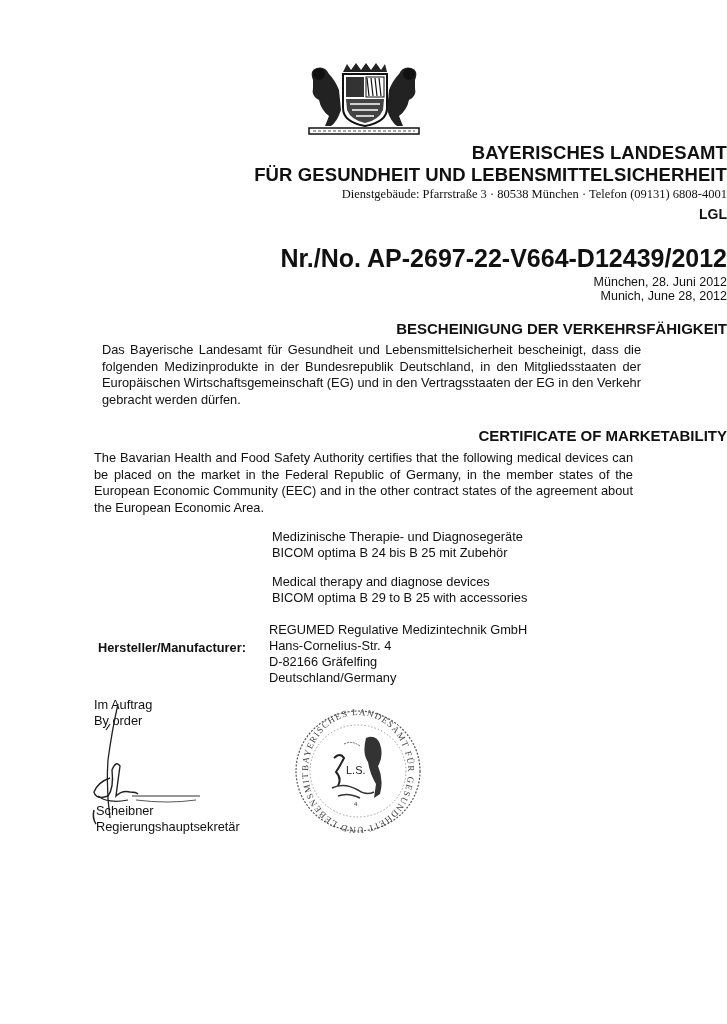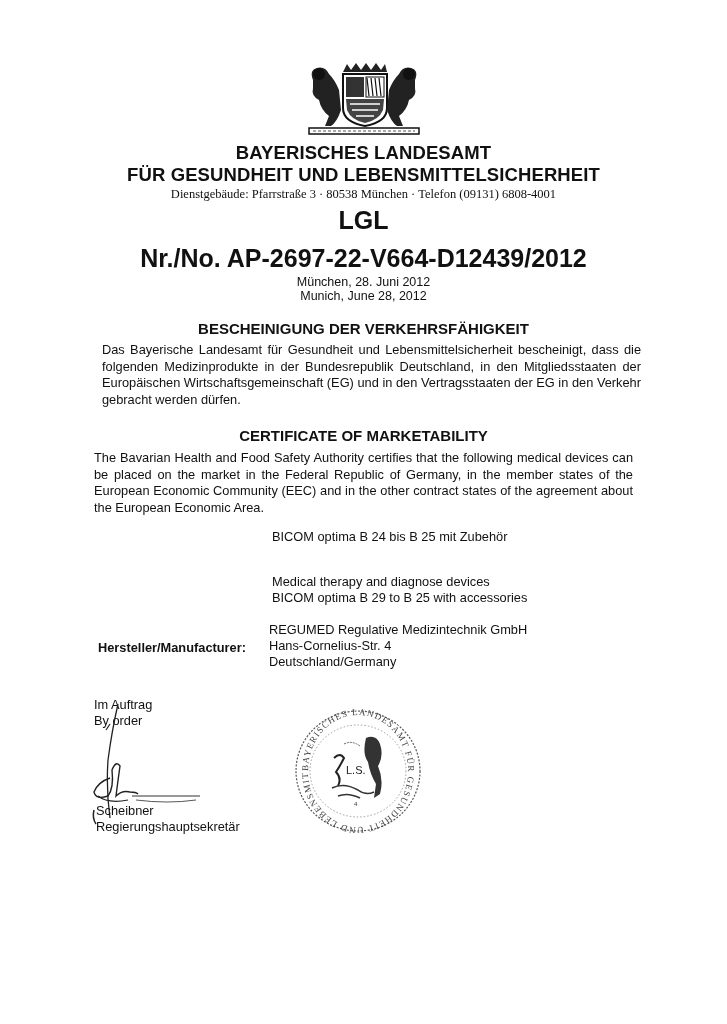--- a/index.html
+++ b/index.html
@@ -9,36 +9,36 @@
     }
     body {
       width: 727px;
       height: 1024px;
       position: relative;
       overflow: hidden;
       font-family: "Liberation Sans", sans-serif;
       color: #111111;
     }
     .abs { position: absolute; }
-    .center { left: 0; width: 727px; text-align: center; }
+    .center { left: 0; width: 727px; text-align: right; }
 
     .coat-of-arms {
       left: 303px; top: 60px; width: 122px; height: 76px;
     }
     .agency-line1 {
       top: 142px; font-size: 18.5px; font-weight: bold; letter-spacing: 0.1px;
     }
     .agency-line2 {
       top: 164px; font-size: 18.5px; font-weight: bold; letter-spacing: 0.1px;
     }
     .address {
       top: 187px; font-size: 12.5px; font-family: Liberation Serif, serif;
     }
     .lgl {
-      top: 206px; font-size: 25px; font-weight: bold;
+      top: 206px; font-size: 14px; font-weight: bold;
     }
     .cert-number {
       top: 244px; font-size: 25px; font-weight: bold;
     }
     .date-de { top: 275px; font-size: 12.5px; }
     .date-en { top: 289px; font-size: 12.5px; }
 
     .heading-de {
       top: 320px; font-size: 15px; font-weight: bold;
     }
@@ -103,31 +103,33 @@
 <div class="abs center date-de">München, 28. Juni 2012</div>
 <div class="abs center date-en">Munich, June 28, 2012</div>
 
 <div class="abs center heading-de">BESCHEINIGUNG DER VERKEHRSFÄHIGKEIT</div>
 <div class="abs para para-de">Das Bayerische Landesamt für Gesundheit und Lebensmittelsicherheit bescheinigt, dass die folgenden Medizinprodukte in der Bundesrepublik Deutschland, in den Mitgliedsstaaten der Europäischen Wirtschaftsgemeinschaft (EG) und in den Vertragsstaaten der EG in den Verkehr gebracht werden dürfen.</div>
 
 <div class="abs center heading-en">CERTIFICATE OF MARKETABILITY</div>
 <div class="abs para para-en">The Bavarian Health and Food Safety Authority certifies that the following medical devices can be placed on the market in the Federal Republic of Germany, in the member states of the European Economic Community (EEC) and in the other contract states of the agreement about the European Economic Area.</div>
 
 <div class="abs block devices-de">
+  <span class="line">Medizinische Therapie- und Diagnosegeräte</span>
   <span class="line">BICOM optima B 24 bis B 25 mit Zubehör</span>
 </div>
 <div class="abs block devices-en">
   <span class="line">Medical therapy and diagnose devices</span>
   <span class="line">BICOM optima B 29 to B 25 with accessories</span>
 </div>
 
 <div class="abs manufacturer-label">Hersteller/Manufacturer:</div>
 <div class="abs block manufacturer-addr">
   <span class="line">REGUMED Regulative Medizintechnik GmbH</span>
   <span class="line">Hans-Cornelius-Str. 4</span>
+  <span class="line">D-82166 Gräfelfing</span>
   <span class="line">Deutschland/Germany</span>
 </div>
 
 <div class="abs sig-block">
   <span class="line">Im Auftrag</span>
   <span class="line">By order</span>
 </div>
 
 <div class="abs signature">
   <svg width="130" height="130" viewBox="0 0 130 130">

